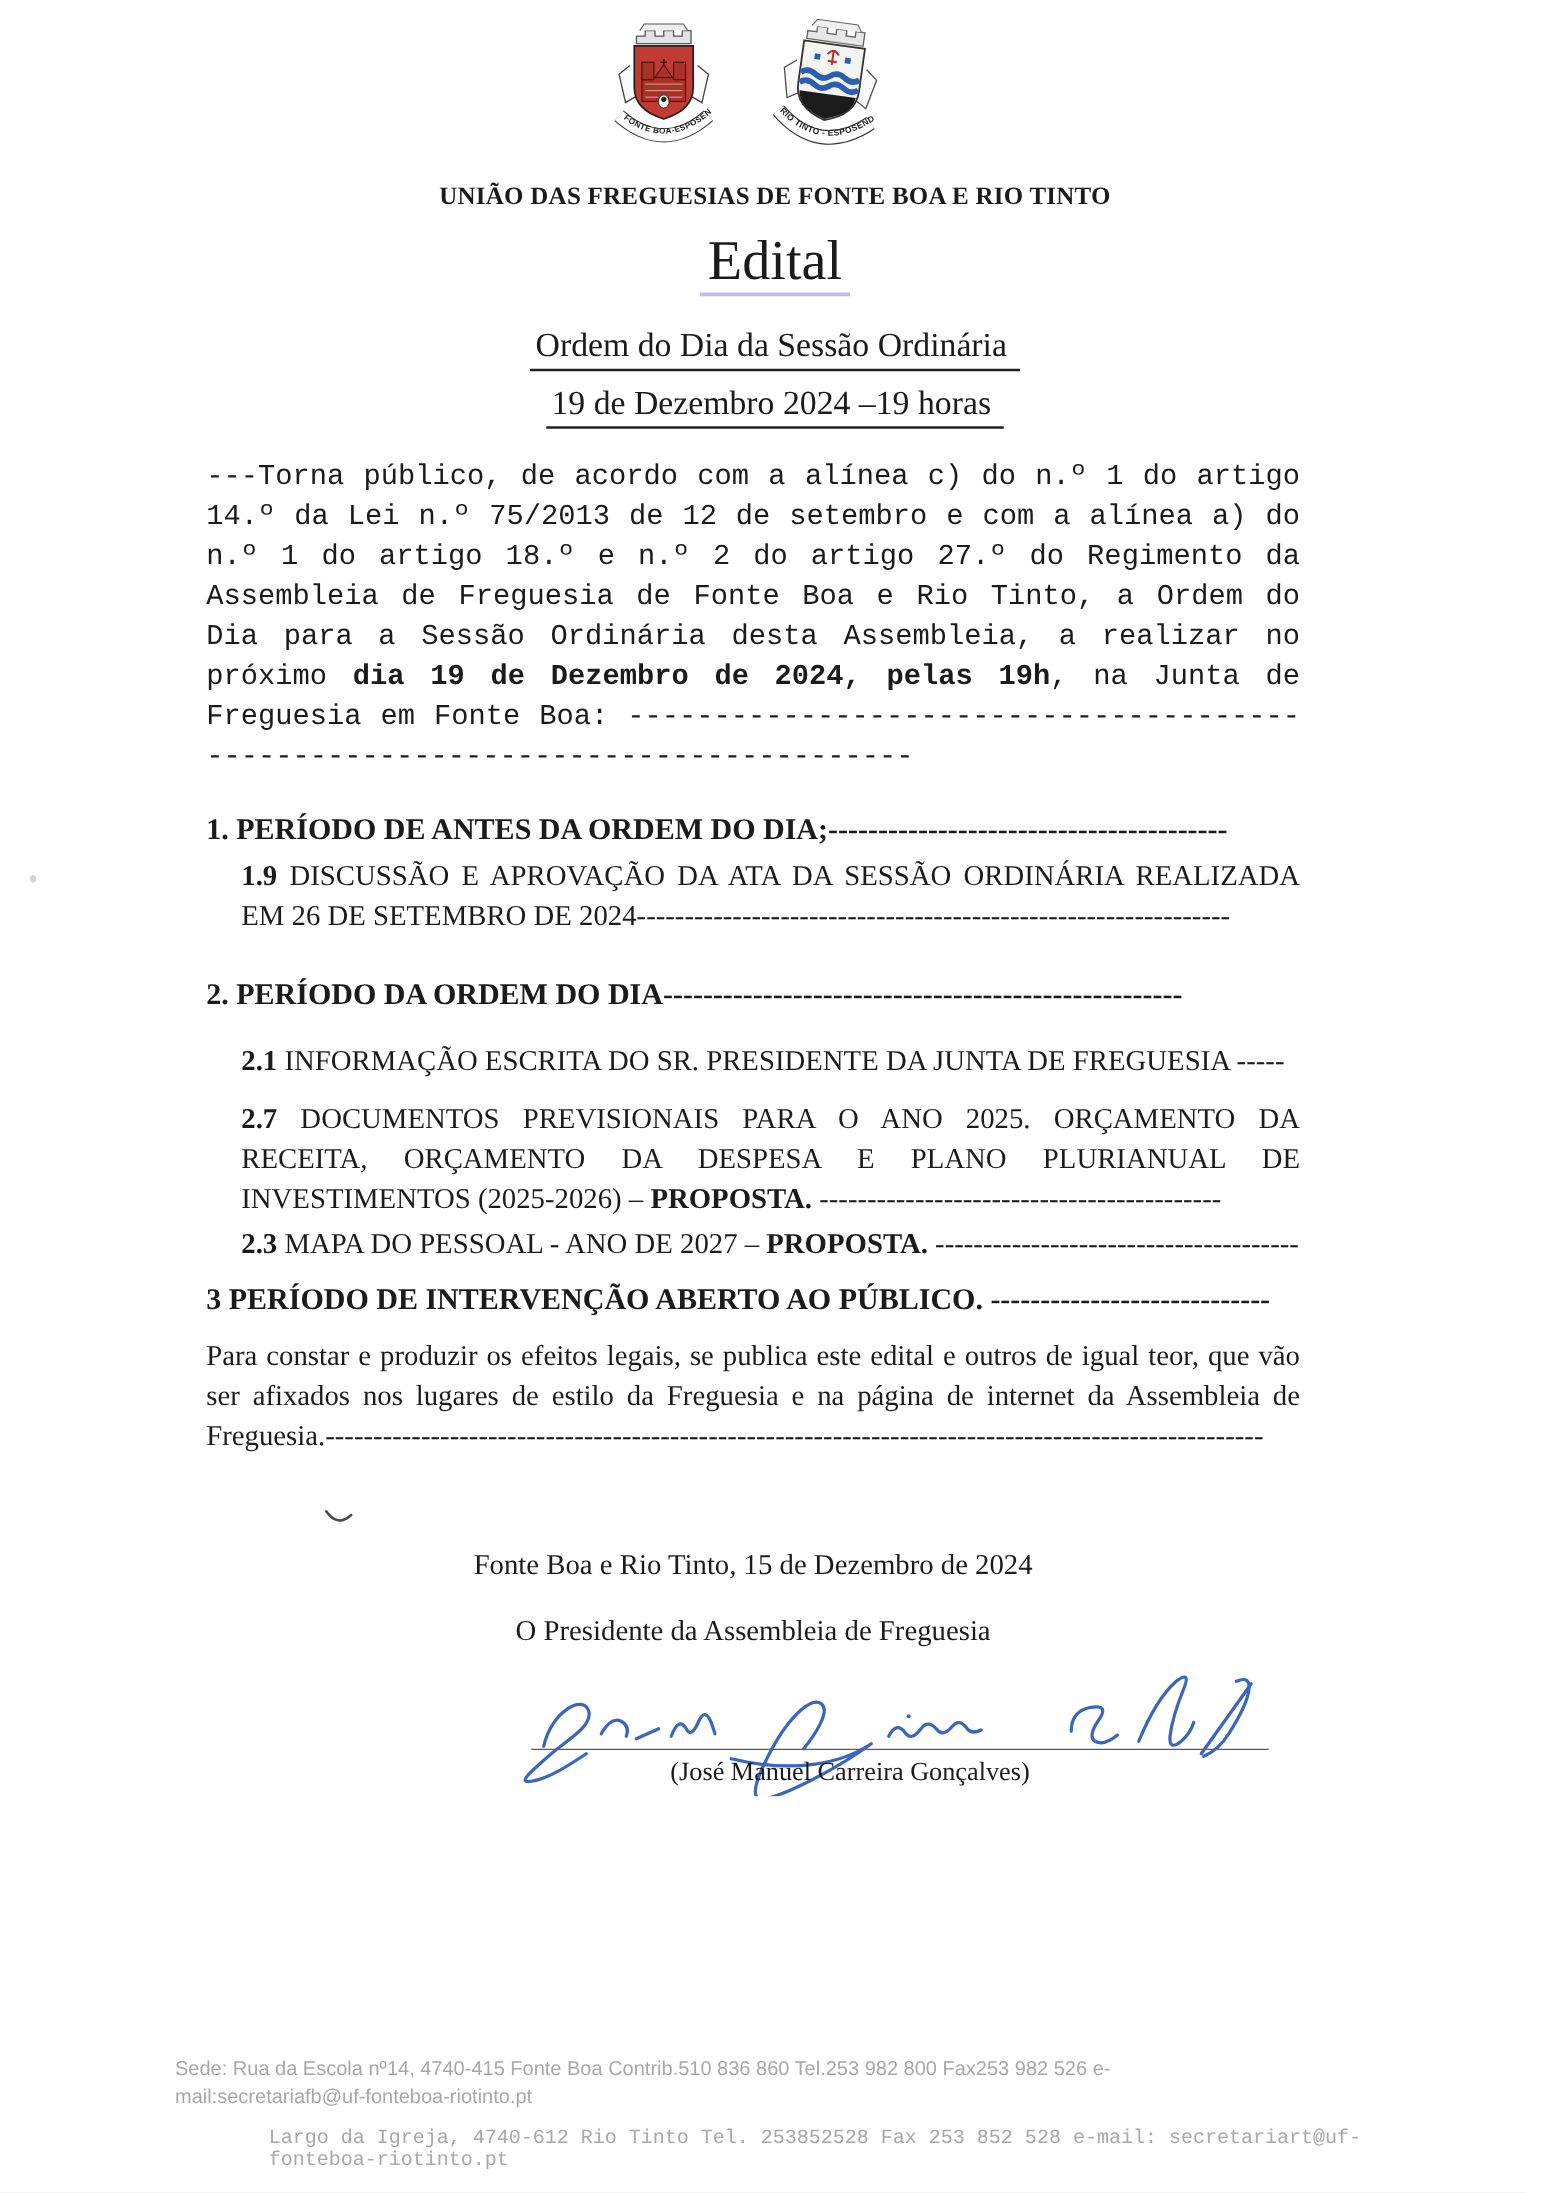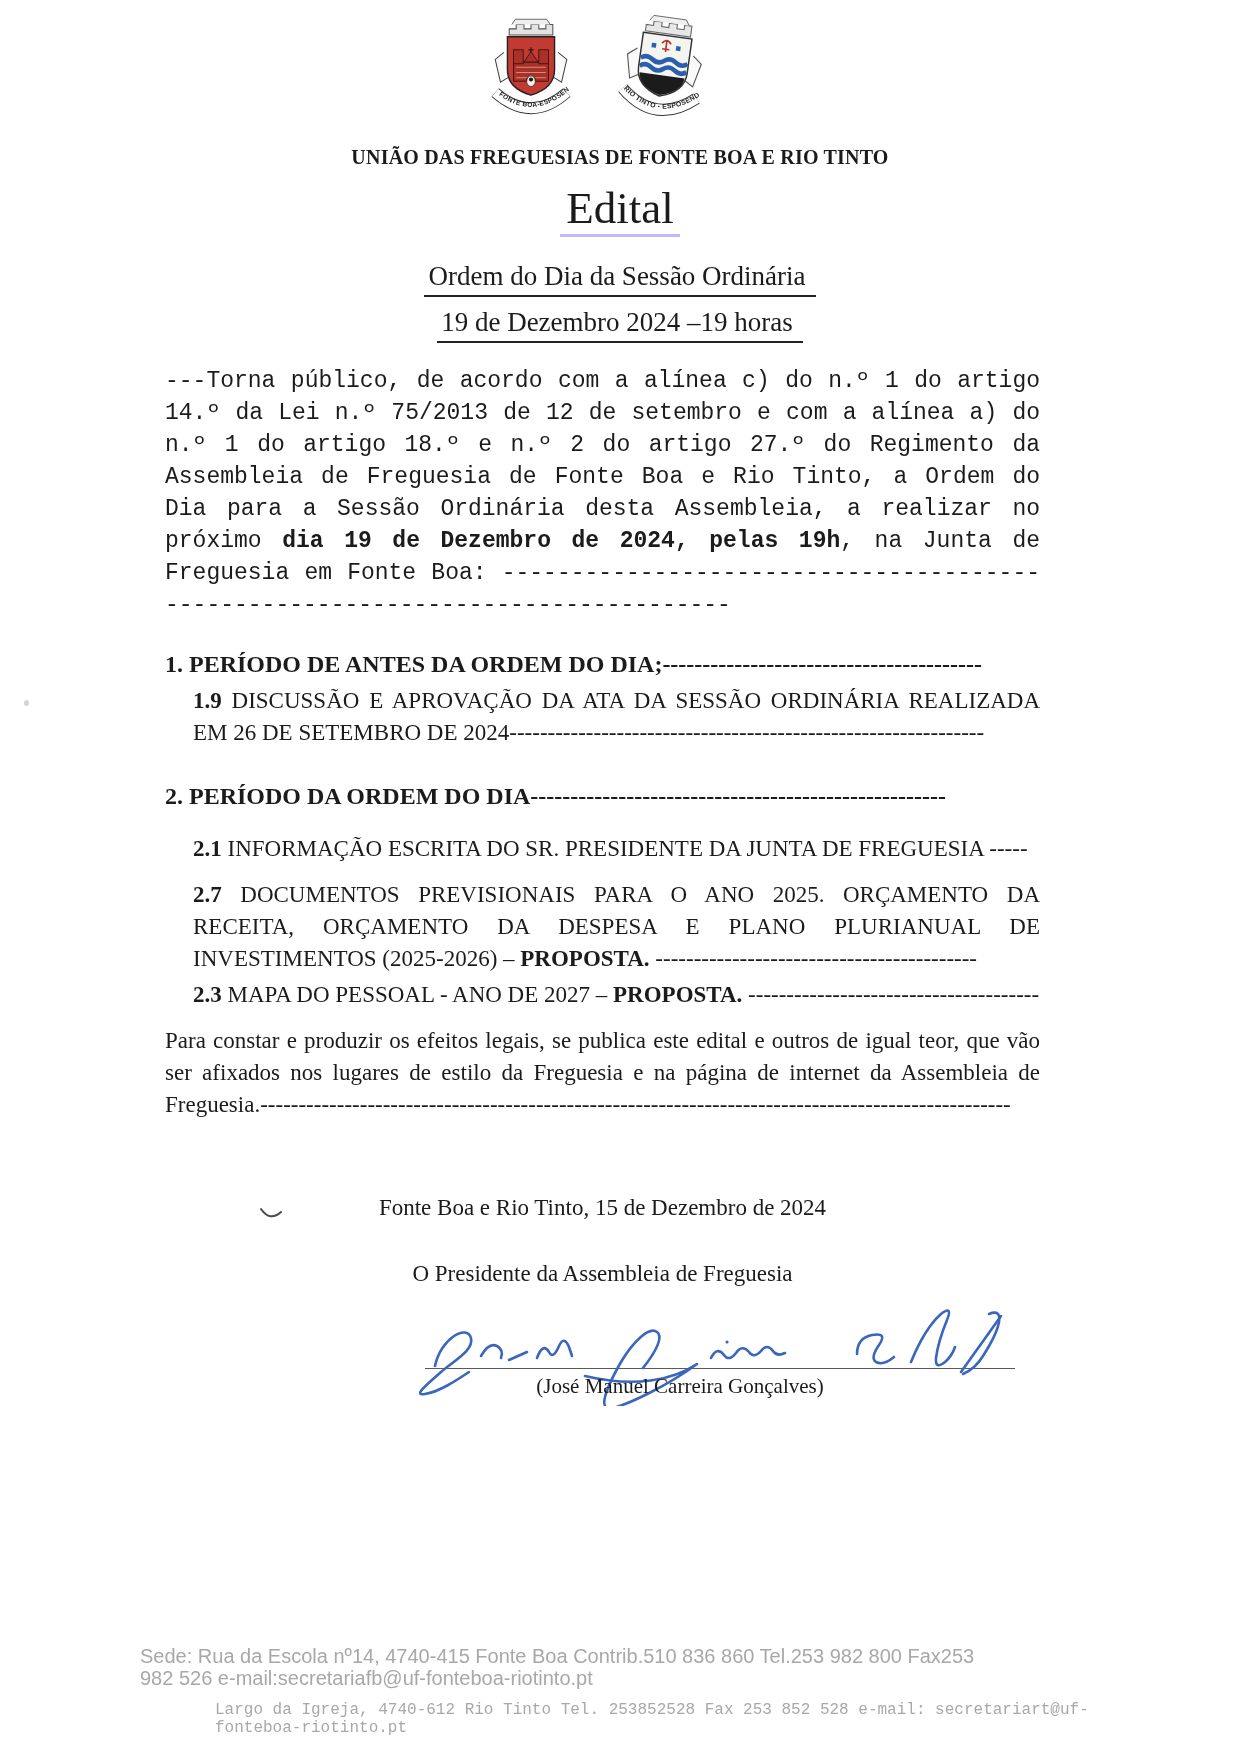--- a/index.html
+++ b/index.html
@@ -58,33 +58,33 @@
   .sec3 { margin-top:14px; }
   .closing { margin-top:14px; }
   .b { font-weight:bold; }
   
   .pen-mark { position:absolute; left:258px; top:1206px; }
   .artifact-dot {
     position:absolute; left:24px; top:700px; width:5px; height:6px;
     background:#b9b9b9; border-radius:50%; opacity:.6;
   }
   .place-date { margin-top:74px; text-align:center; font-size:23px; }
-  .sig-role { margin-top:40px; text-align:center; font-size:23px; }
+  .sig-role { margin-top:27px; text-align:center; font-size:23px; }
   .sig-block { position:relative; width:620px; margin-left:240px; margin-top:-14px; height:112px; }
   .sig-line { position:absolute; left:20px; right:10px; top:72px; border-top:1.5px solid #5a5a5a; }
   .sig-svg { position:absolute; left:0; top:0; }
   .sig-name {
     position:absolute; top:78px; left:0; width:100%; text-align:center;
     font-size:21px; padding-right:70px; box-sizing:border-box;
   }
   
   .footer-1 {
     position:absolute; left:140px; top:1645px; width:858px;
     font-family:"Liberation Sans", sans-serif;
-    font-size:20px; line-height:22px; color:#a8a8a8;
+    font-size:16px; line-height:22px; color:#a8a8a8;
   }
   .footer-2 {
     position:absolute; left:215px; top:1701px; width:900px;
     font-family:Liberation Mono, monospace;
     font-size:16px; color:#a8a8a8;
   }
   .banner-text { font-family:"Liberation Sans", sans-serif; font-size:7.5px; font-weight:bold; fill:#222; letter-spacing:.4px; }
 </style>
 </head>
 <body>
@@ -165,20 +165,21 @@
     <p class="para p2"><span>---Torna público, de acordo com a alínea c) do n.º 1 do artigo 14.º da Lei n.º 75/2013 de 12 de setembro e com a alínea a) do n.º 1 do artigo 18.º e n.º 2 do artigo 27.º do Regimento da Assembleia de Freguesia de Fonte Boa e Rio Tinto, a Ordem do Dia para a Sessão Ordinária desta Assembleia, a realizar no próximo </span><span class="b">dia 19 de Dezembro de 2024, pelas 19h</span><span>, na Junta de Freguesia em Fonte Boa:  --------------------------------------------------------------------------------</span></p>
 
     <p class="sec sec1">1. PERÍODO DE ANTES DA ORDEM DO DIA;----------------------------------------</p>
     <p class="para item i11"><span class="b">1.9 </span><span>DISCUSSÃO E APROVAÇÃO DA ATA DA SESSÃO ORDINÁRIA REALIZADA EM 26 DE SETEMBRO DE 2024--------------------------------------------------------------</span></p>
 
     <p class="sec sec2">2. PERÍODO DA ORDEM DO DIA----------------------------------------------------</p>
     <p class="para item i21"><span class="b">2.1 </span><span>INFORMAÇÃO ESCRITA DO SR. PRESIDENTE DA JUNTA DE FREGUESIA -----</span></p>
     <p class="para item i22"><span class="b">2.7 </span><span>DOCUMENTOS PREVISIONAIS PARA O ANO 2025. ORÇAMENTO DA RECEITA, ORÇAMENTO DA DESPESA E PLANO PLURIANUAL DE INVESTIMENTOS (2025-2026) – </span><span class="b">PROPOSTA. </span><span>------------------------------------------</span></p>
     <p class="para item i23"><span class="b">2.3 </span><span>MAPA DO PESSOAL - ANO DE 2027 – </span><span class="b">PROPOSTA. </span><span>--------------------------------------</span></p>
 
+    <p class="sec sec3">3 PERÍODO DE INTERVENÇÃO ABERTO AO PÚBLICO. ----------------------------</p>
 
     <p class="para closing">Para constar e produzir os efeitos legais, se publica este edital e outros de igual teor, que vão ser afixados nos lugares de estilo da Freguesia e na página de internet da Assembleia de Freguesia.--------------------------------------------------------------------------------------------------</p>
 
     <p class="place-date">Fonte Boa e Rio Tinto, 15 de Dezembro de 2024</p>
 
     <p class="sig-role">O Presidente da Assembleia de Freguesia</p>
 
     <div class="sig-block">
       <div class="sig-line"></div>
       <svg class="sig-svg" width="620" height="110" viewBox="0 0 620 110">

